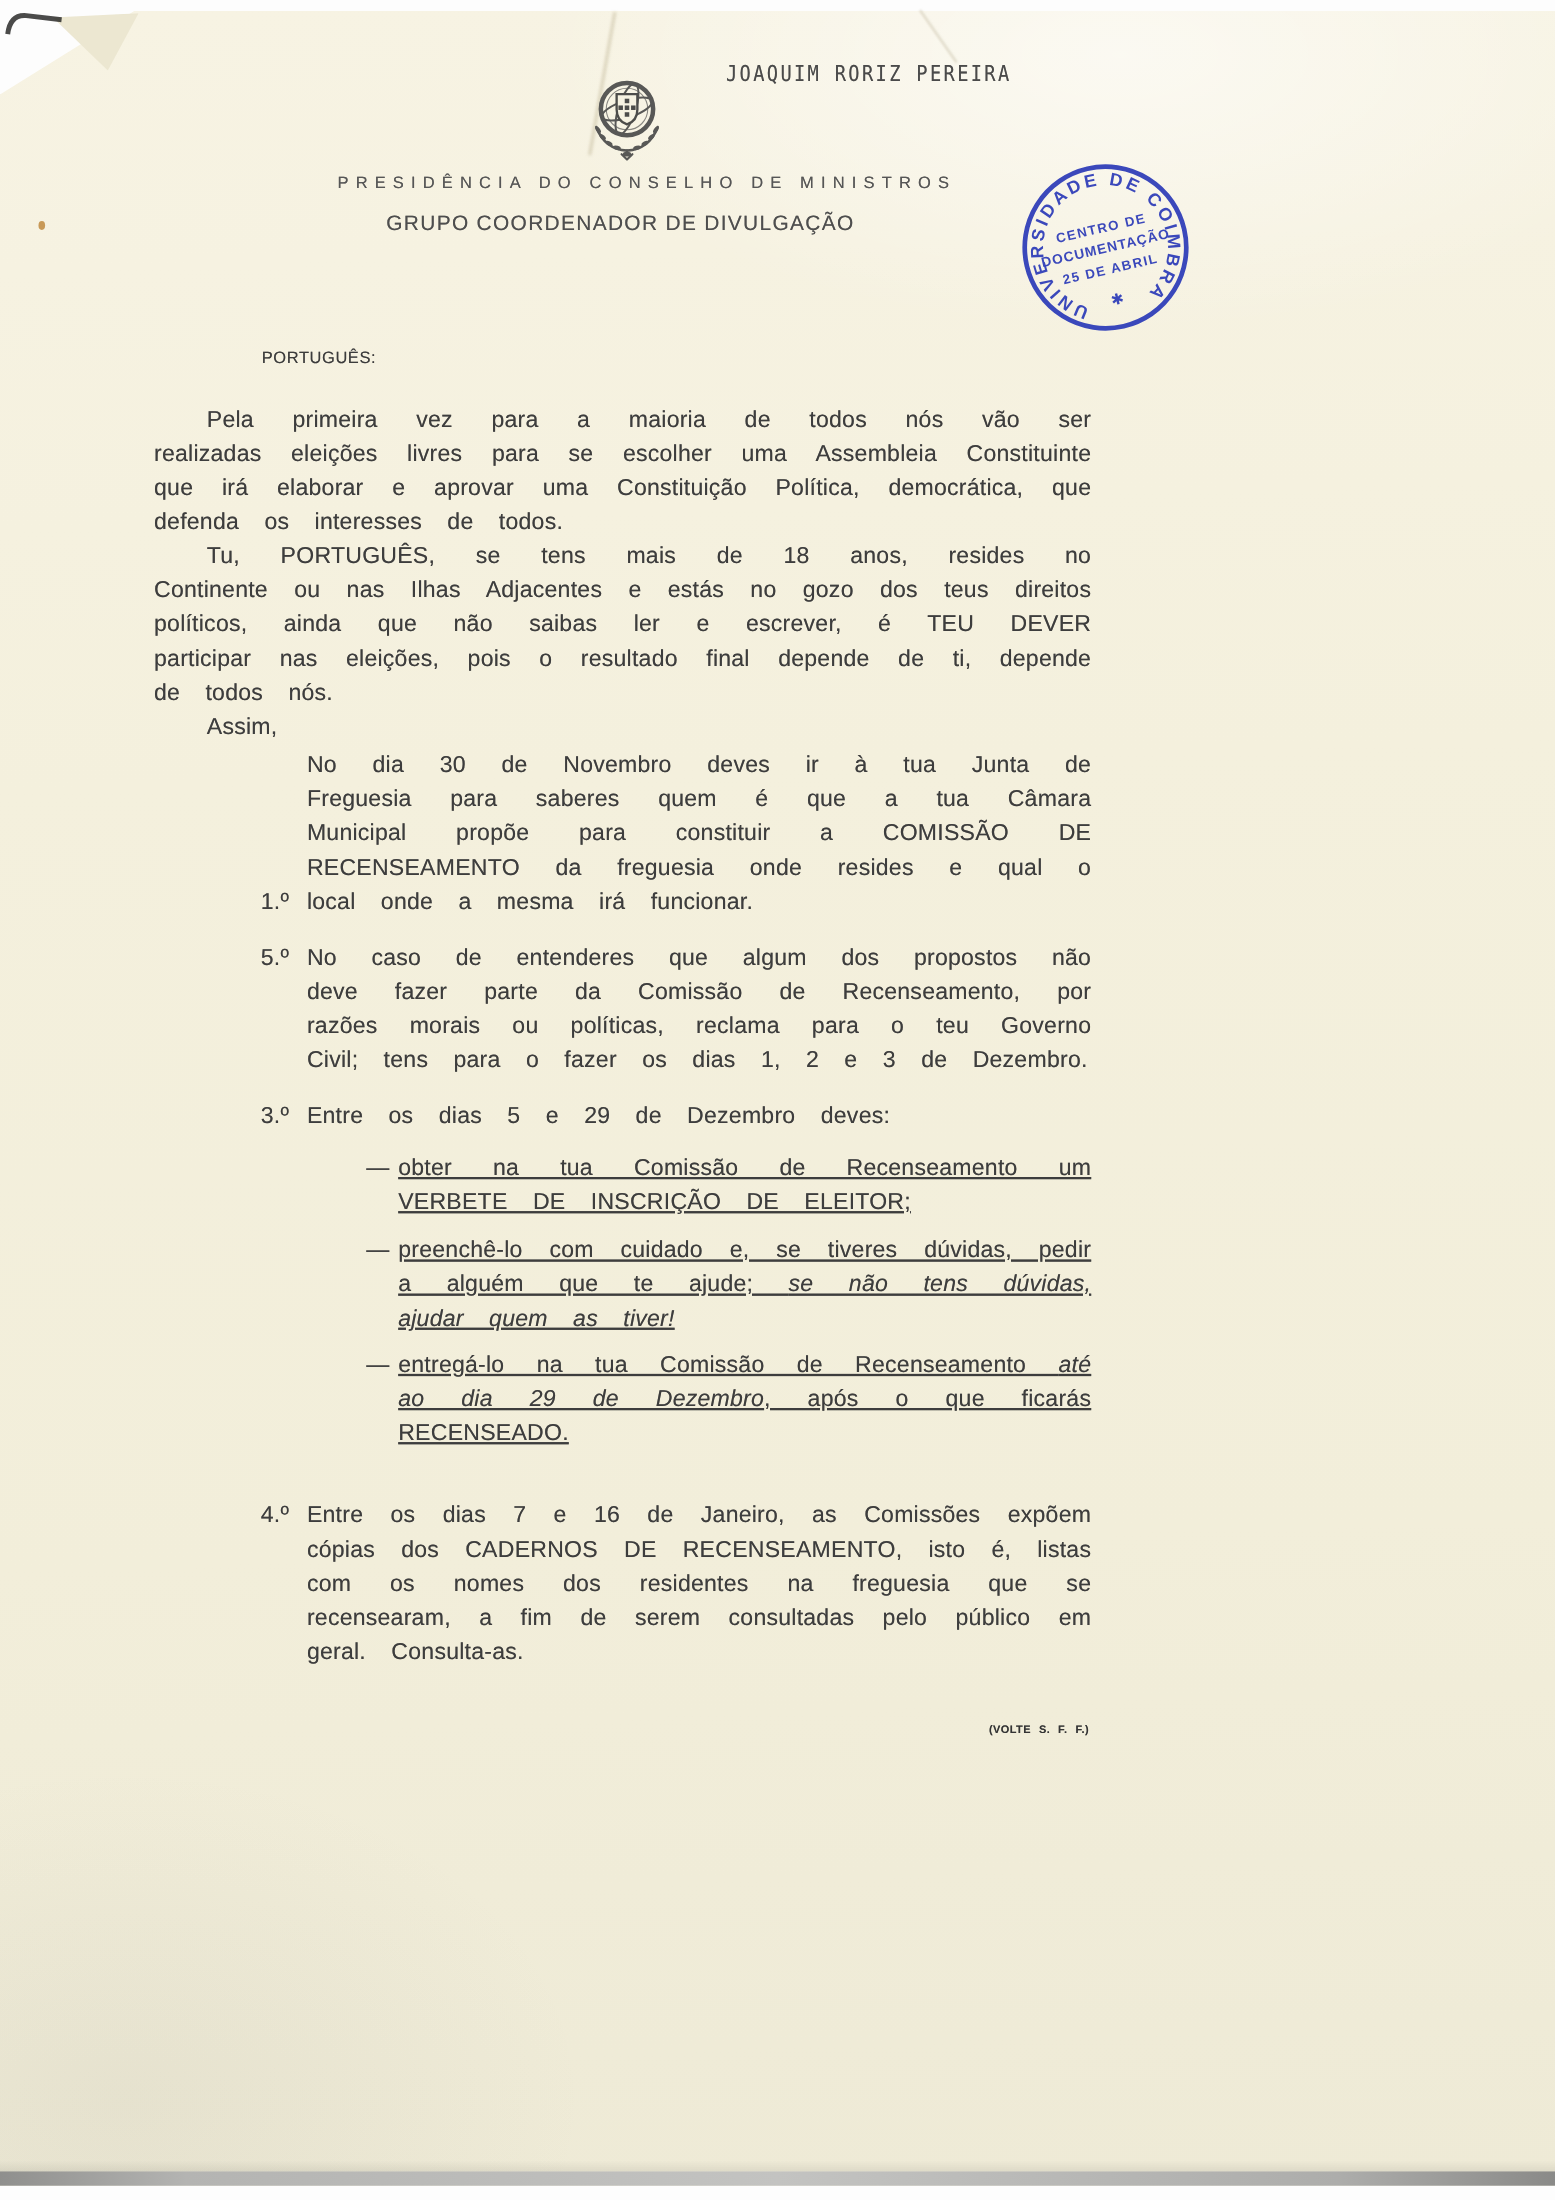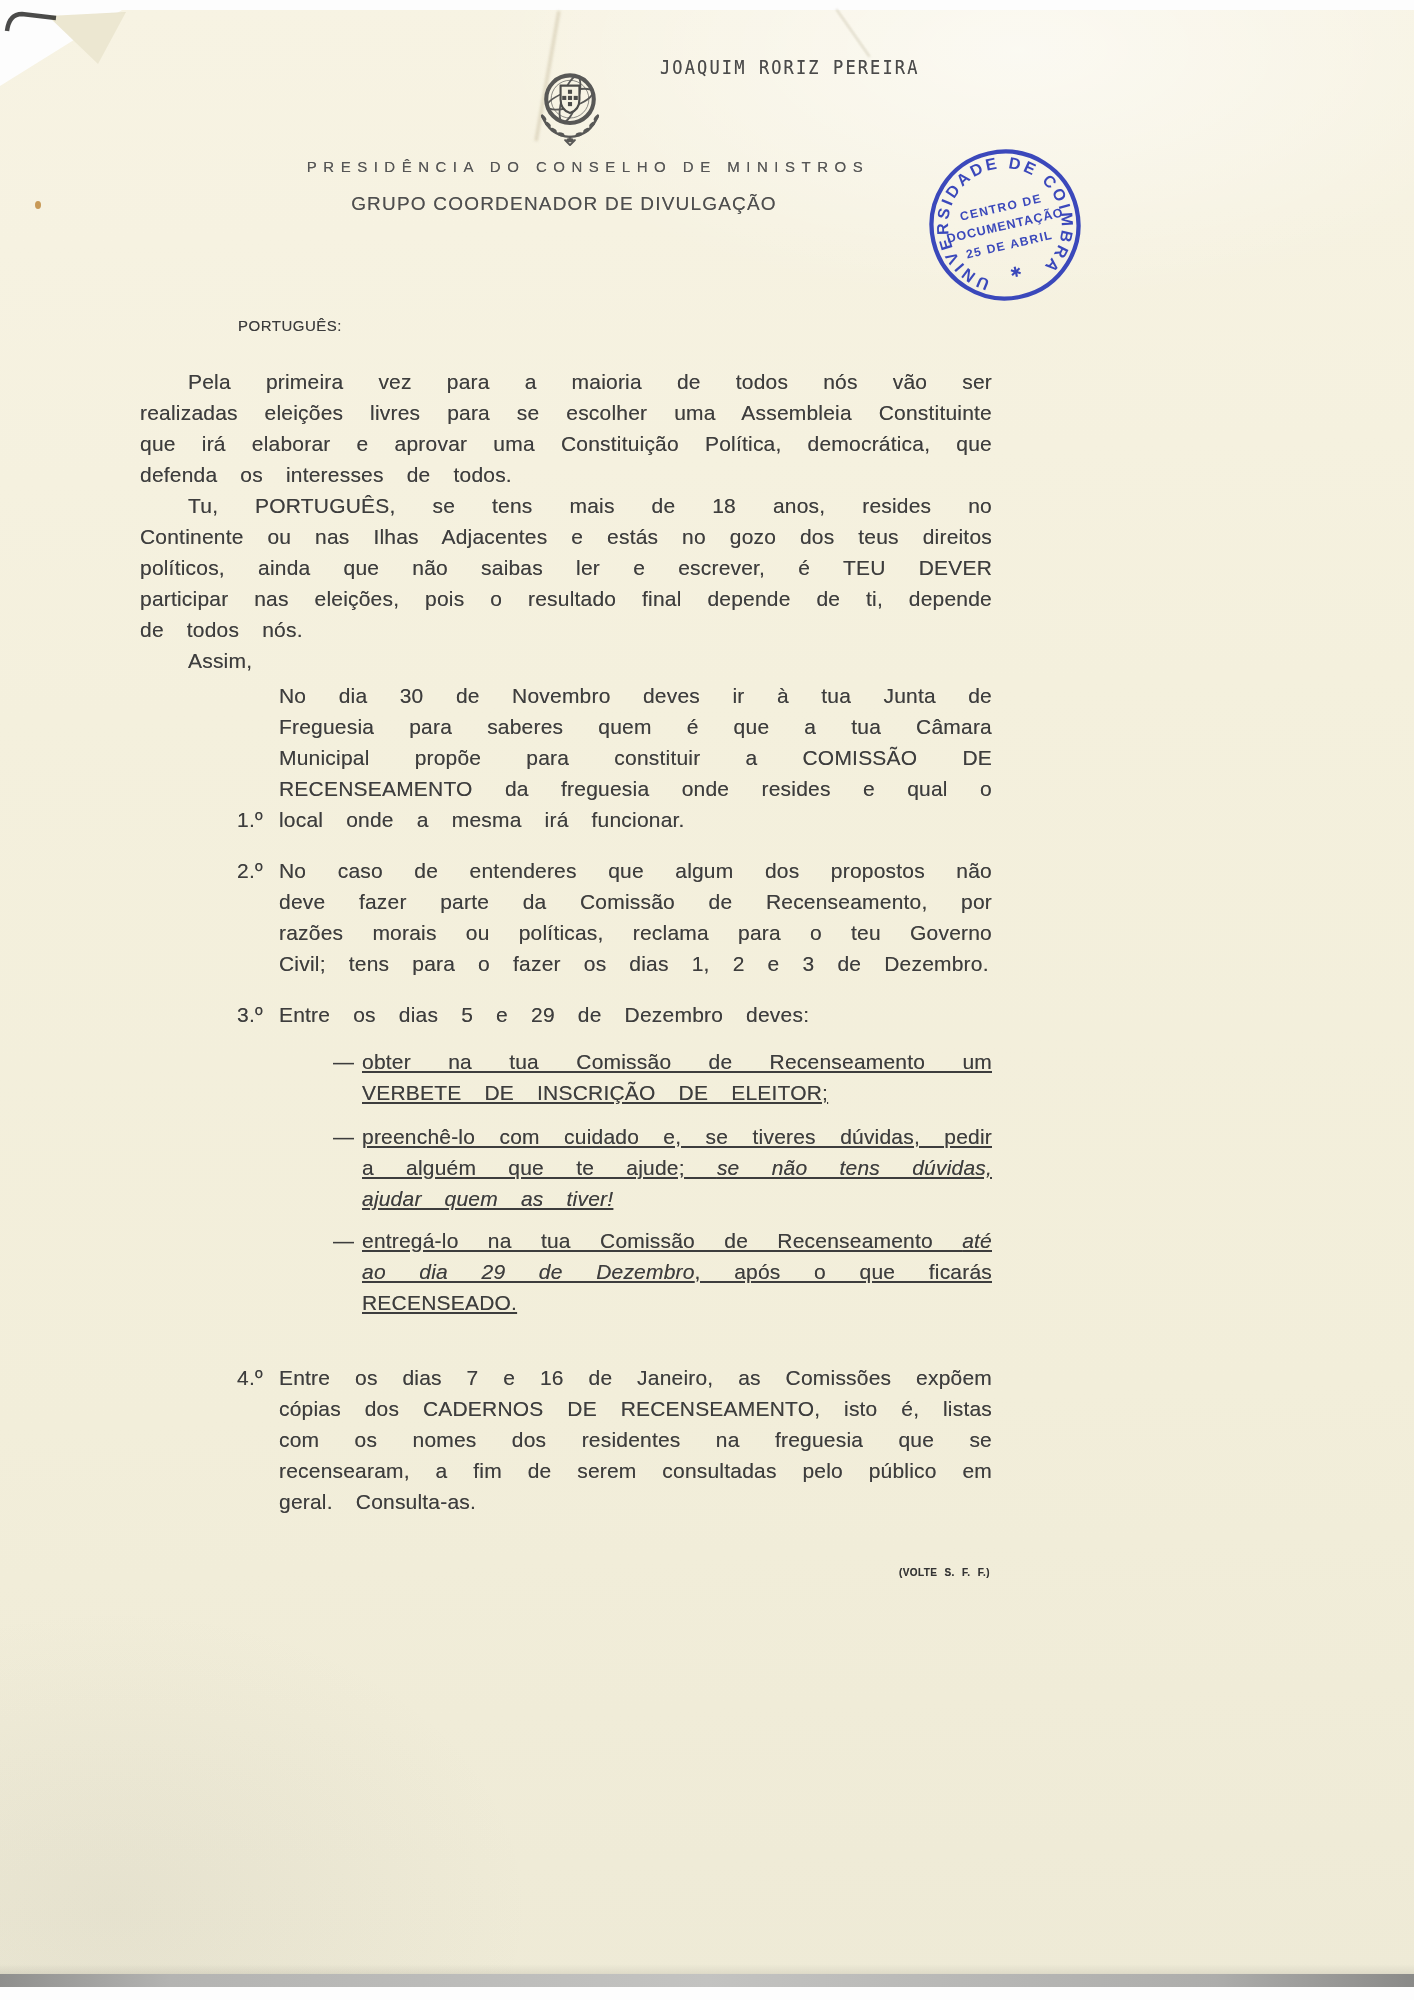--- a/index.html
+++ b/index.html
@@ -152,21 +152,21 @@
     <p class="para mt1">Pela primeira vez para a maioria de todos nós vão ser realizadas eleições livres para se escolher uma Assembleia Constituinte que irá elaborar e aprovar uma Constituição Política, democrática, que defenda os interesses de todos.</p>
     <p class="para">Tu, PORTUGUÊS, se tens mais de 18 anos, resides no Continente ou nas Ilhas Adjacentes e estás no gozo dos teus direitos políticos, ainda que não saibas ler e escrever, é TEU DEVER participar nas eleições, pois o resultado final depende de ti, depende de todos nós.</p>
     <p class="para">Assim,</p>
 
     <div class="item it1">
       <span class="num">1.º</span>
       <div class="itext">No dia 30 de Novembro deves ir à tua Junta de Freguesia para saberes quem é que a tua Câmara Municipal propõe para constituir a COMISSÃO DE RECENSEAMENTO da freguesia onde resides e qual o local onde a mesma irá funcionar.</div>
     </div>
 
     <div class="item it2">
-      <span class="num">2.º</span>
+      <span class="num">5.º</span>
       <div class="itext">No caso de entenderes que algum dos propostos não deve fazer parte da Comissão de Recenseamento, por razões morais ou políticas, reclama para o teu Governo Civil; tens para o fazer os dias 1, 2 e 3 de Dezembro.</div>
     </div>
 
     <div class="item it3">
       <span class="num">3.º</span>
       <div class="itext">Entre os dias 5 e 29 de Dezembro deves:</div>
     </div>
 
     <div class="bullets">
       <div class="bullet b1">

